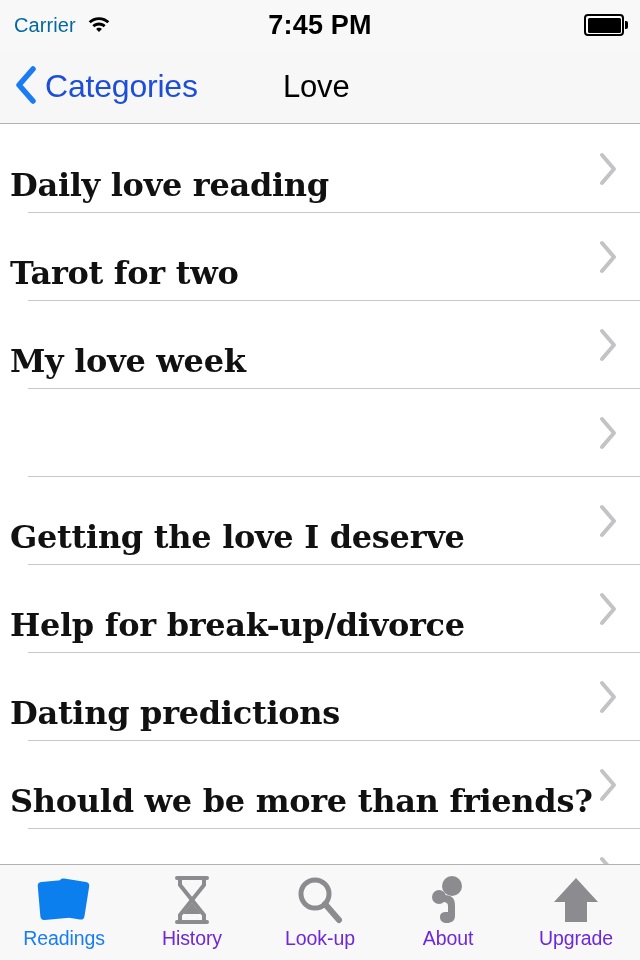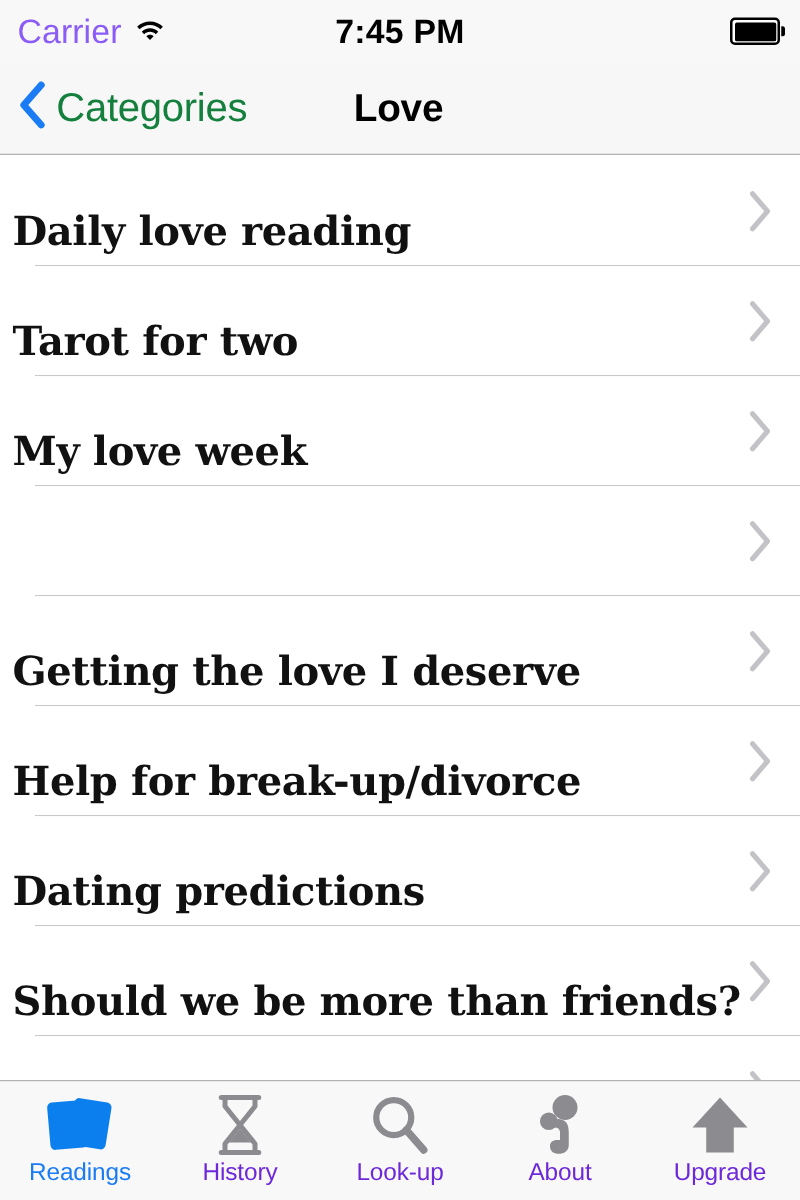--- a/index.html
+++ b/index.html
@@ -14,21 +14,21 @@
   
   .status-bar{
     position:absolute; top:0; left:0; width:640px; height:50px;
     background:#f8f8f8;
     display:flex; align-items:center;
   }
   .status-left{
     position:absolute; left:14px; top:0; height:50px;
     display:flex; align-items:center; gap:10px;
   }
-  .carrier-text{ font-size:27px; color:#8b5cf6; letter-spacing:.1px;text-align:right; }
+  .carrier-text{ font-size:20px; color:#0369a1; letter-spacing:.1px;text-align:right; }
   .wifi-icon{ display:block; }
   .status-center{
     position:absolute; left:0; width:640px; top:0; height:50px;
     display:flex; align-items:center; justify-content:center;
     pointer-events:none;
   }
   .clock-text{ font-size:27px; font-weight:bold; color:#000; letter-spacing:.2px; }
   .status-right{
     position:absolute; right:12px; top:0; height:50px;
     display:flex; align-items:center;
@@ -53,26 +53,26 @@
     background:#f7f7f7;
     border-bottom:1px solid #b2b2b2;
   }
   .nav-back{
     position:absolute; left:14px; top:0; height:73px;
     display:flex; align-items:center; gap:9px;
     cursor:pointer;
   }
   .back-chevron{ display:block; }
   .nav-back-label{
-    font-size:32px; color:#15803d; letter-spacing:-.2px;text-align:center;
+    font-size:32px; color:#1d4ed8; letter-spacing:-.2px;text-align:center;
   }
   .nav-title{
     position:absolute; left:283px; top:0; height:73px;
     display:flex; align-items:center;
-    font-size:31px; font-weight:bold; color:#000; letter-spacing:-.2px;
+    font-size:31px; font-weight:normal; color:#000; letter-spacing:-.2px;
   }
 
   
   .list-scroll{
     position:absolute; top:125px; left:0; width:640px; height:739px;
     background:#fff; overflow:hidden;
   }
   .list-row{
     position:relative; height:88px; width:640px;
     background:#fff;

